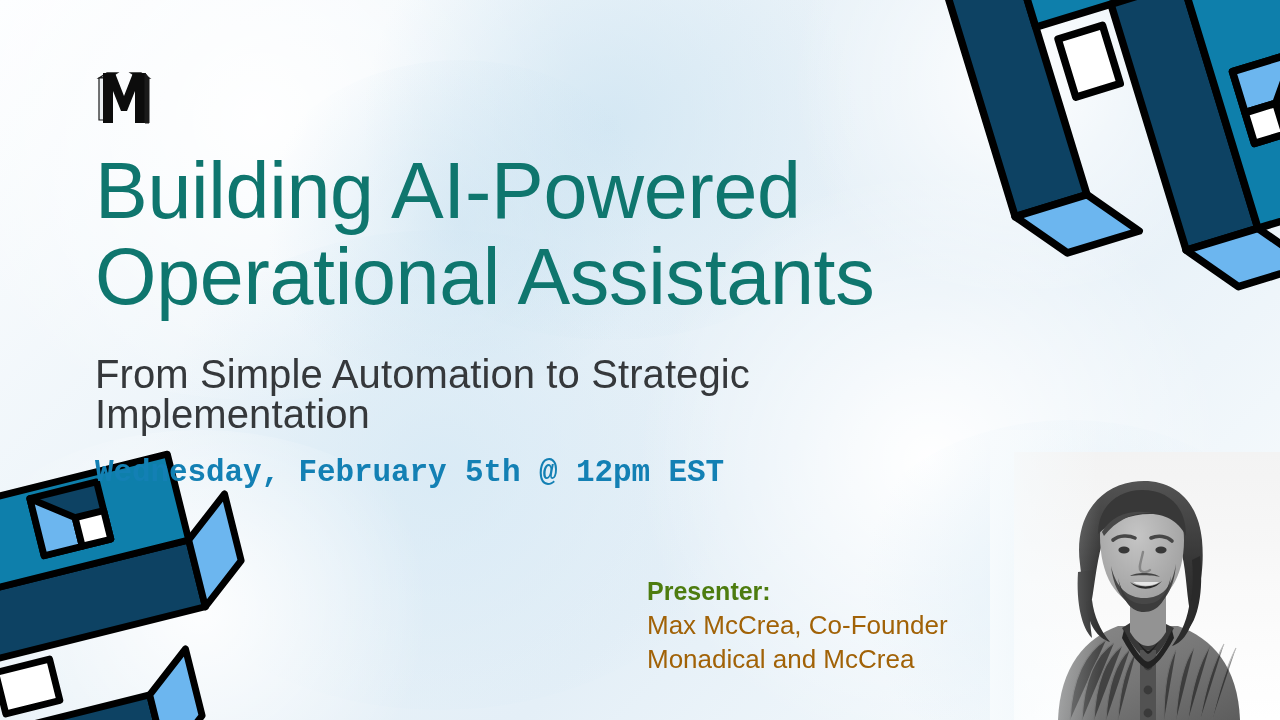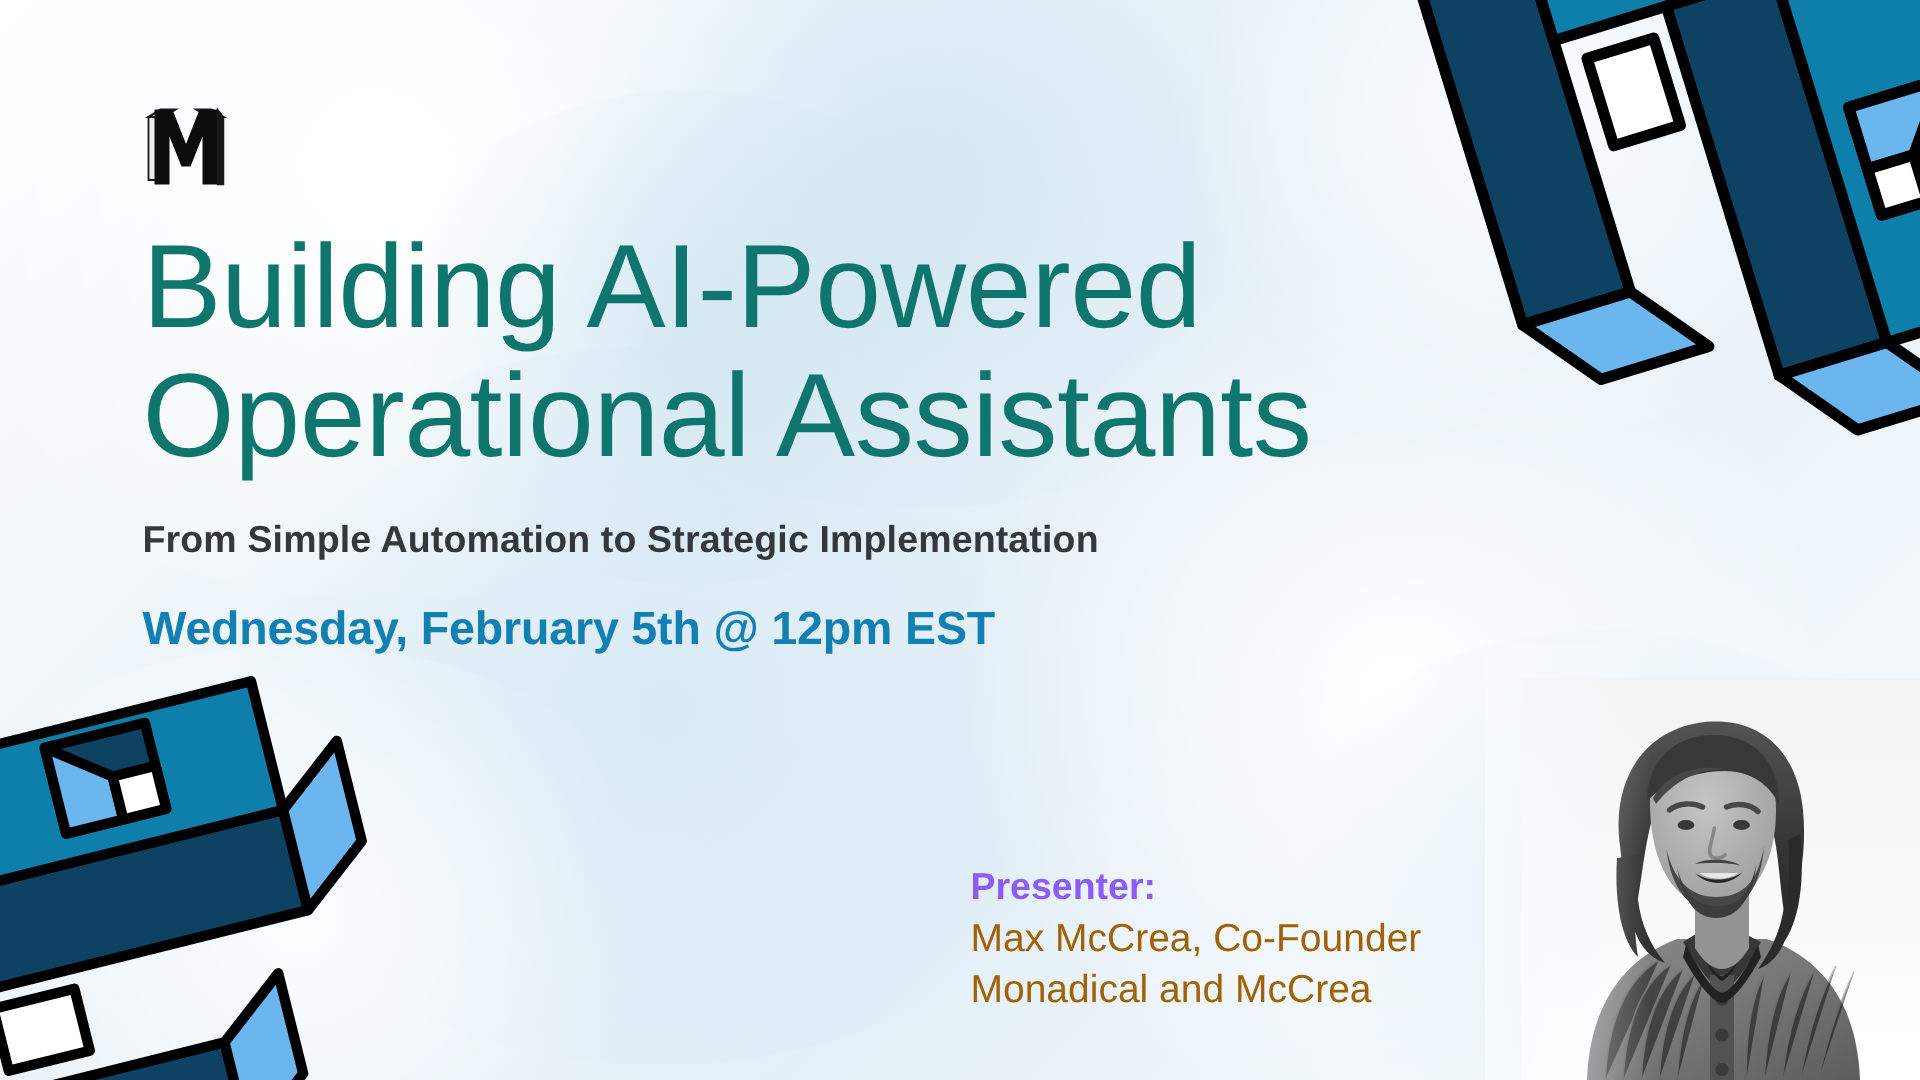--- a/index.html
+++ b/index.html
@@ -62,41 +62,42 @@
   .title {
     font-size:79px;
     line-height:86px;
     font-weight:300;
     letter-spacing:-0.3px;
     color:#0f766e;
     white-space:pre-line;
   }
 
   .subtitle {
-    margin-top:20px;
-    font-size:25px;
+    margin-top:34px;
+    font-size:40px;
     line-height:40px;
-    font-weight:700;
+    font-weight:400;
     letter-spacing:0.1px;
     color:#35383b;
   }
 
   .date {
     margin-top:20px;
     font-size:31px;
     line-height:38px;
     font-weight:700;
     letter-spacing:-0.1px;
     color:#1380b4;
+    font-family:Liberation Mono, monospace;
   }
 
   
   .presenter { position:absolute; left:647px; top:575px; width:400px; }
   .presenter-label {
-    font-size:25px; line-height:33px; font-weight:700; color:#8b5cf6;
+    font-size:25px; line-height:33px; font-weight:700; color:#4d7c0f;
   }
   .presenter-line {
     font-size:26px; line-height:34px; font-weight:400; color:#a16207;
   }
 
   
   .headshot {
     position:absolute; right:-2px; bottom:0;
     width:268px; height:268px;
     filter:grayscale(1);

